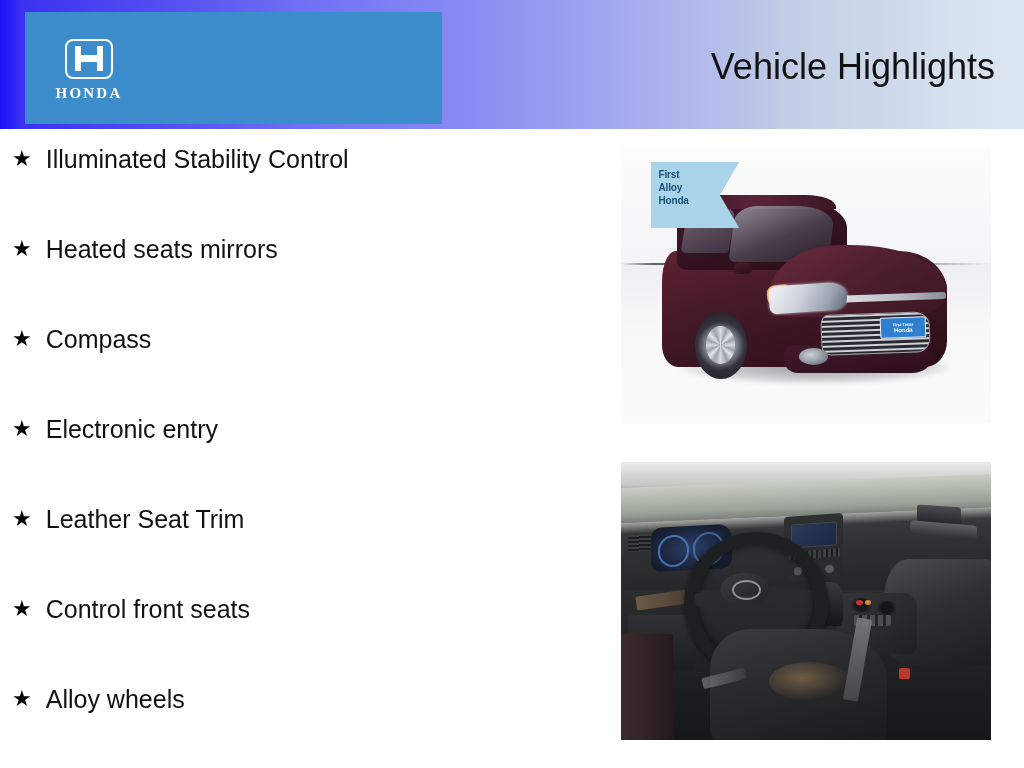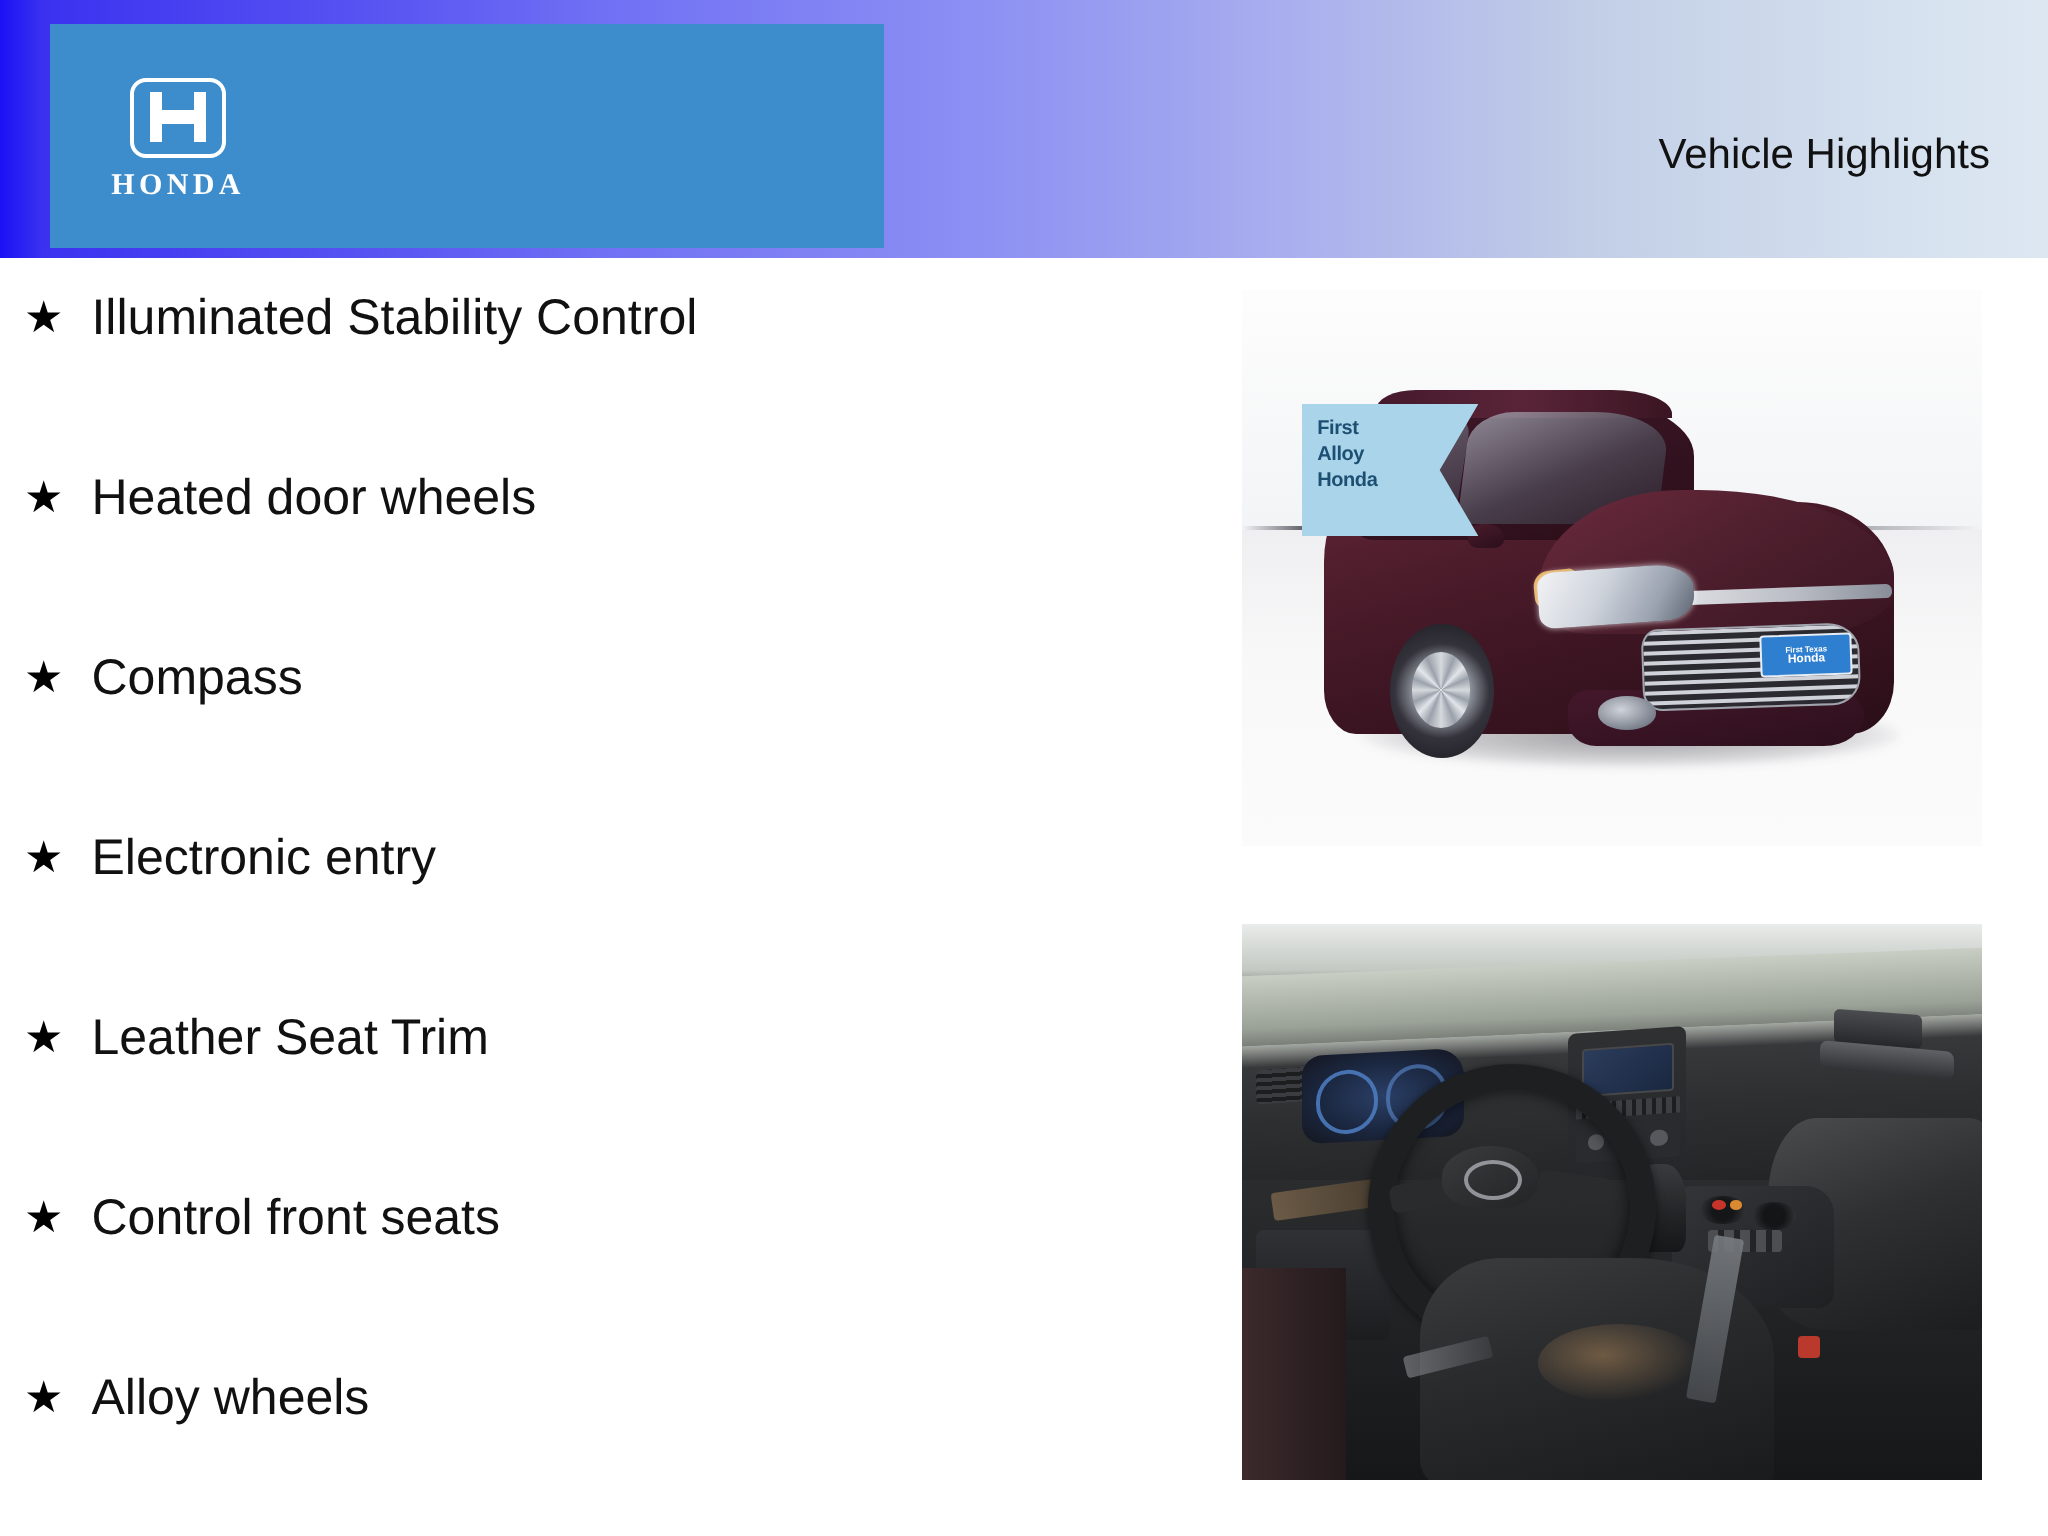--- a/index.html
+++ b/index.html
@@ -103,22 +103,22 @@
   .dealer-name {
     color: #ffffff;
     font-size: 31px;
     font-weight: bold;
     letter-spacing: -0.3px;
     white-space: nowrap;
   }
   #page-title {
     position: absolute;
     right: 29px;
-    top: 66px;
-    font-size: 21px;
+    top: 46px;
+    font-size: 36px;
     color: #111111;
     white-space: nowrap;
   }
 
   
   #highlights-list {
     position: absolute;
     left: 0;
     top: 142px;
     width: 600px;
@@ -247,21 +247,20 @@
   .ext-ribbon {
     position: absolute;
     left: 8%;
     top: 6%;
     width: 24%;
     height: 24%;
     background: #a9d4ea;
     clip-path: polygon(0% 0%, 100% 0%, 78% 50%, 100% 100%, 0% 100%, 0% 88%, 8% 94%, 0% 100%);
     padding: 6px 0 0 8px;
     box-sizing: border-box;
-    margin-top: 40px;
   }
   .ext-ribbon span {
     display: block;
     color: #1d4f73;
     font-size: 10px;
     font-weight: bold;
     line-height: 13px;
     letter-spacing: -0.2px;
   }
 
@@ -392,21 +391,21 @@
   <div id="page-title">Vehicle Highlights</div>
 </div>
 
 <ul id="highlights-list">
   <li>
     <span class="bullet-star">★</span>
     <span class="bullet-text">Illuminated Stability Control</span>
   </li>
   <li>
     <span class="bullet-star">★</span>
-    <span class="bullet-text">Heated door wheels</span>
+    <span class="bullet-text">Heated seats mirrors</span>
   </li>
   <li>
     <span class="bullet-star">★</span>
     <span class="bullet-text">Compass</span>
   </li>
   <li>
     <span class="bullet-star">★</span>
     <span class="bullet-text">Electronic entry</span>
   </li>
   <li>

